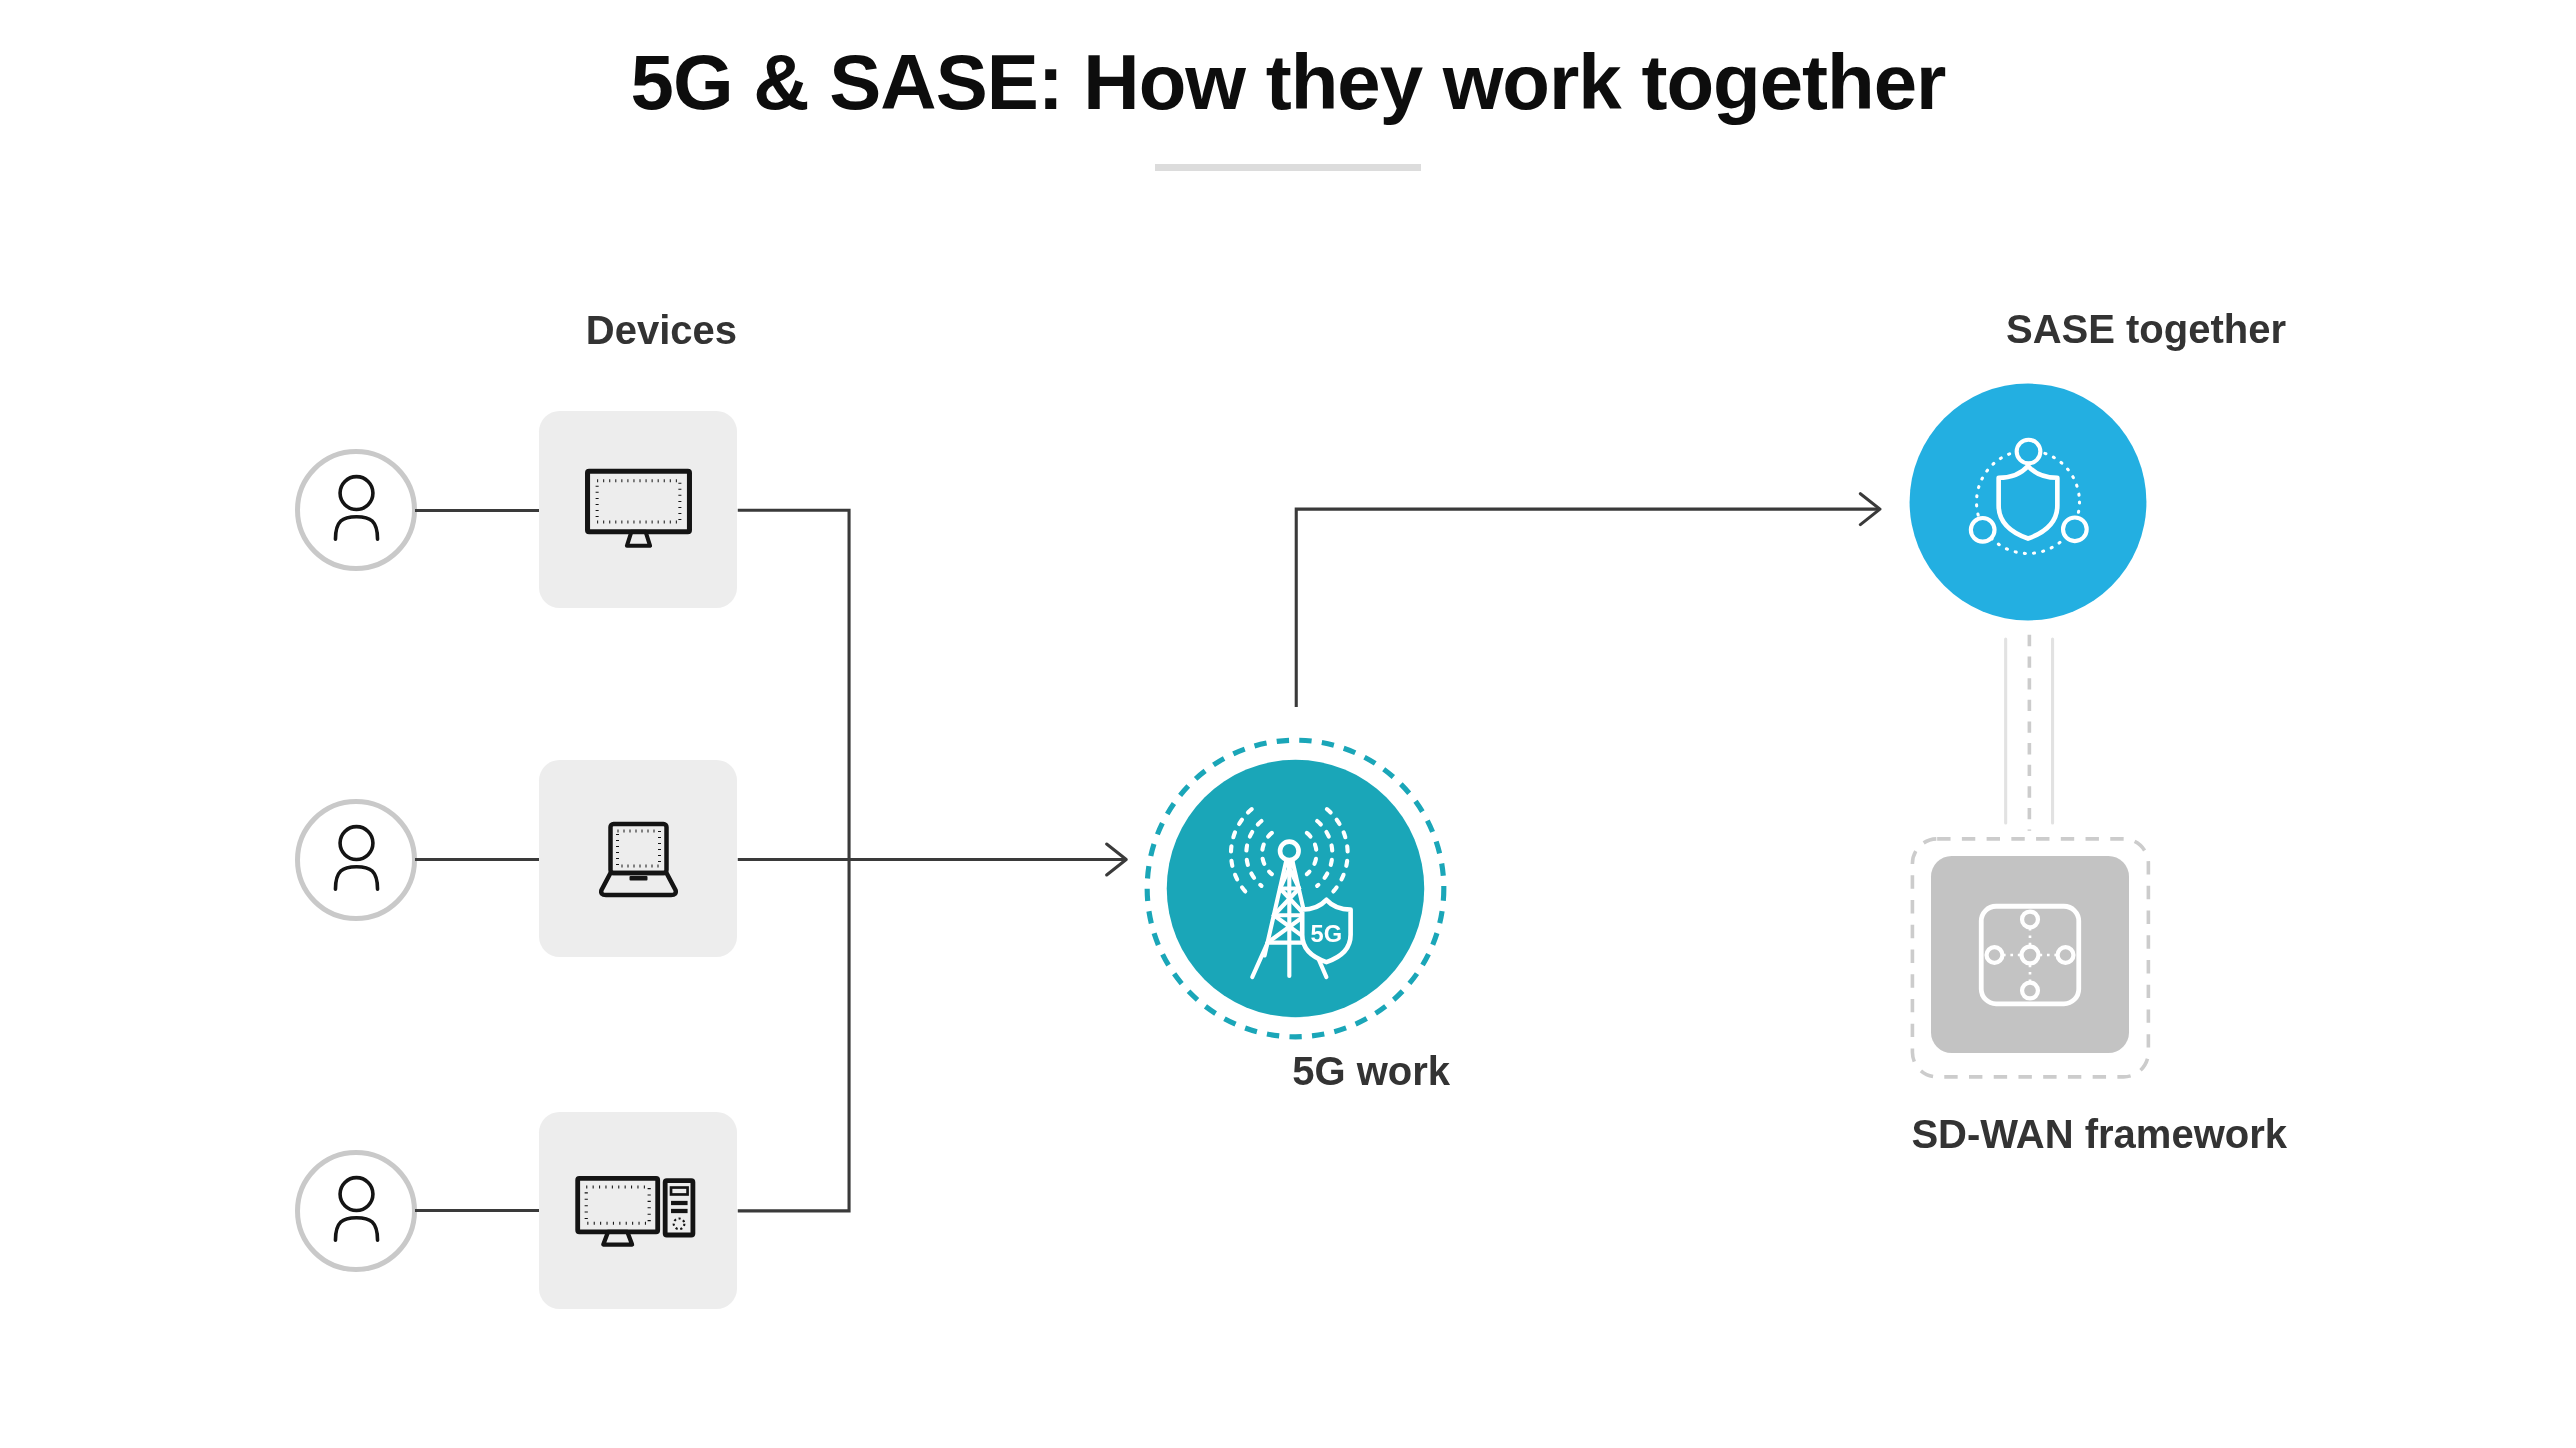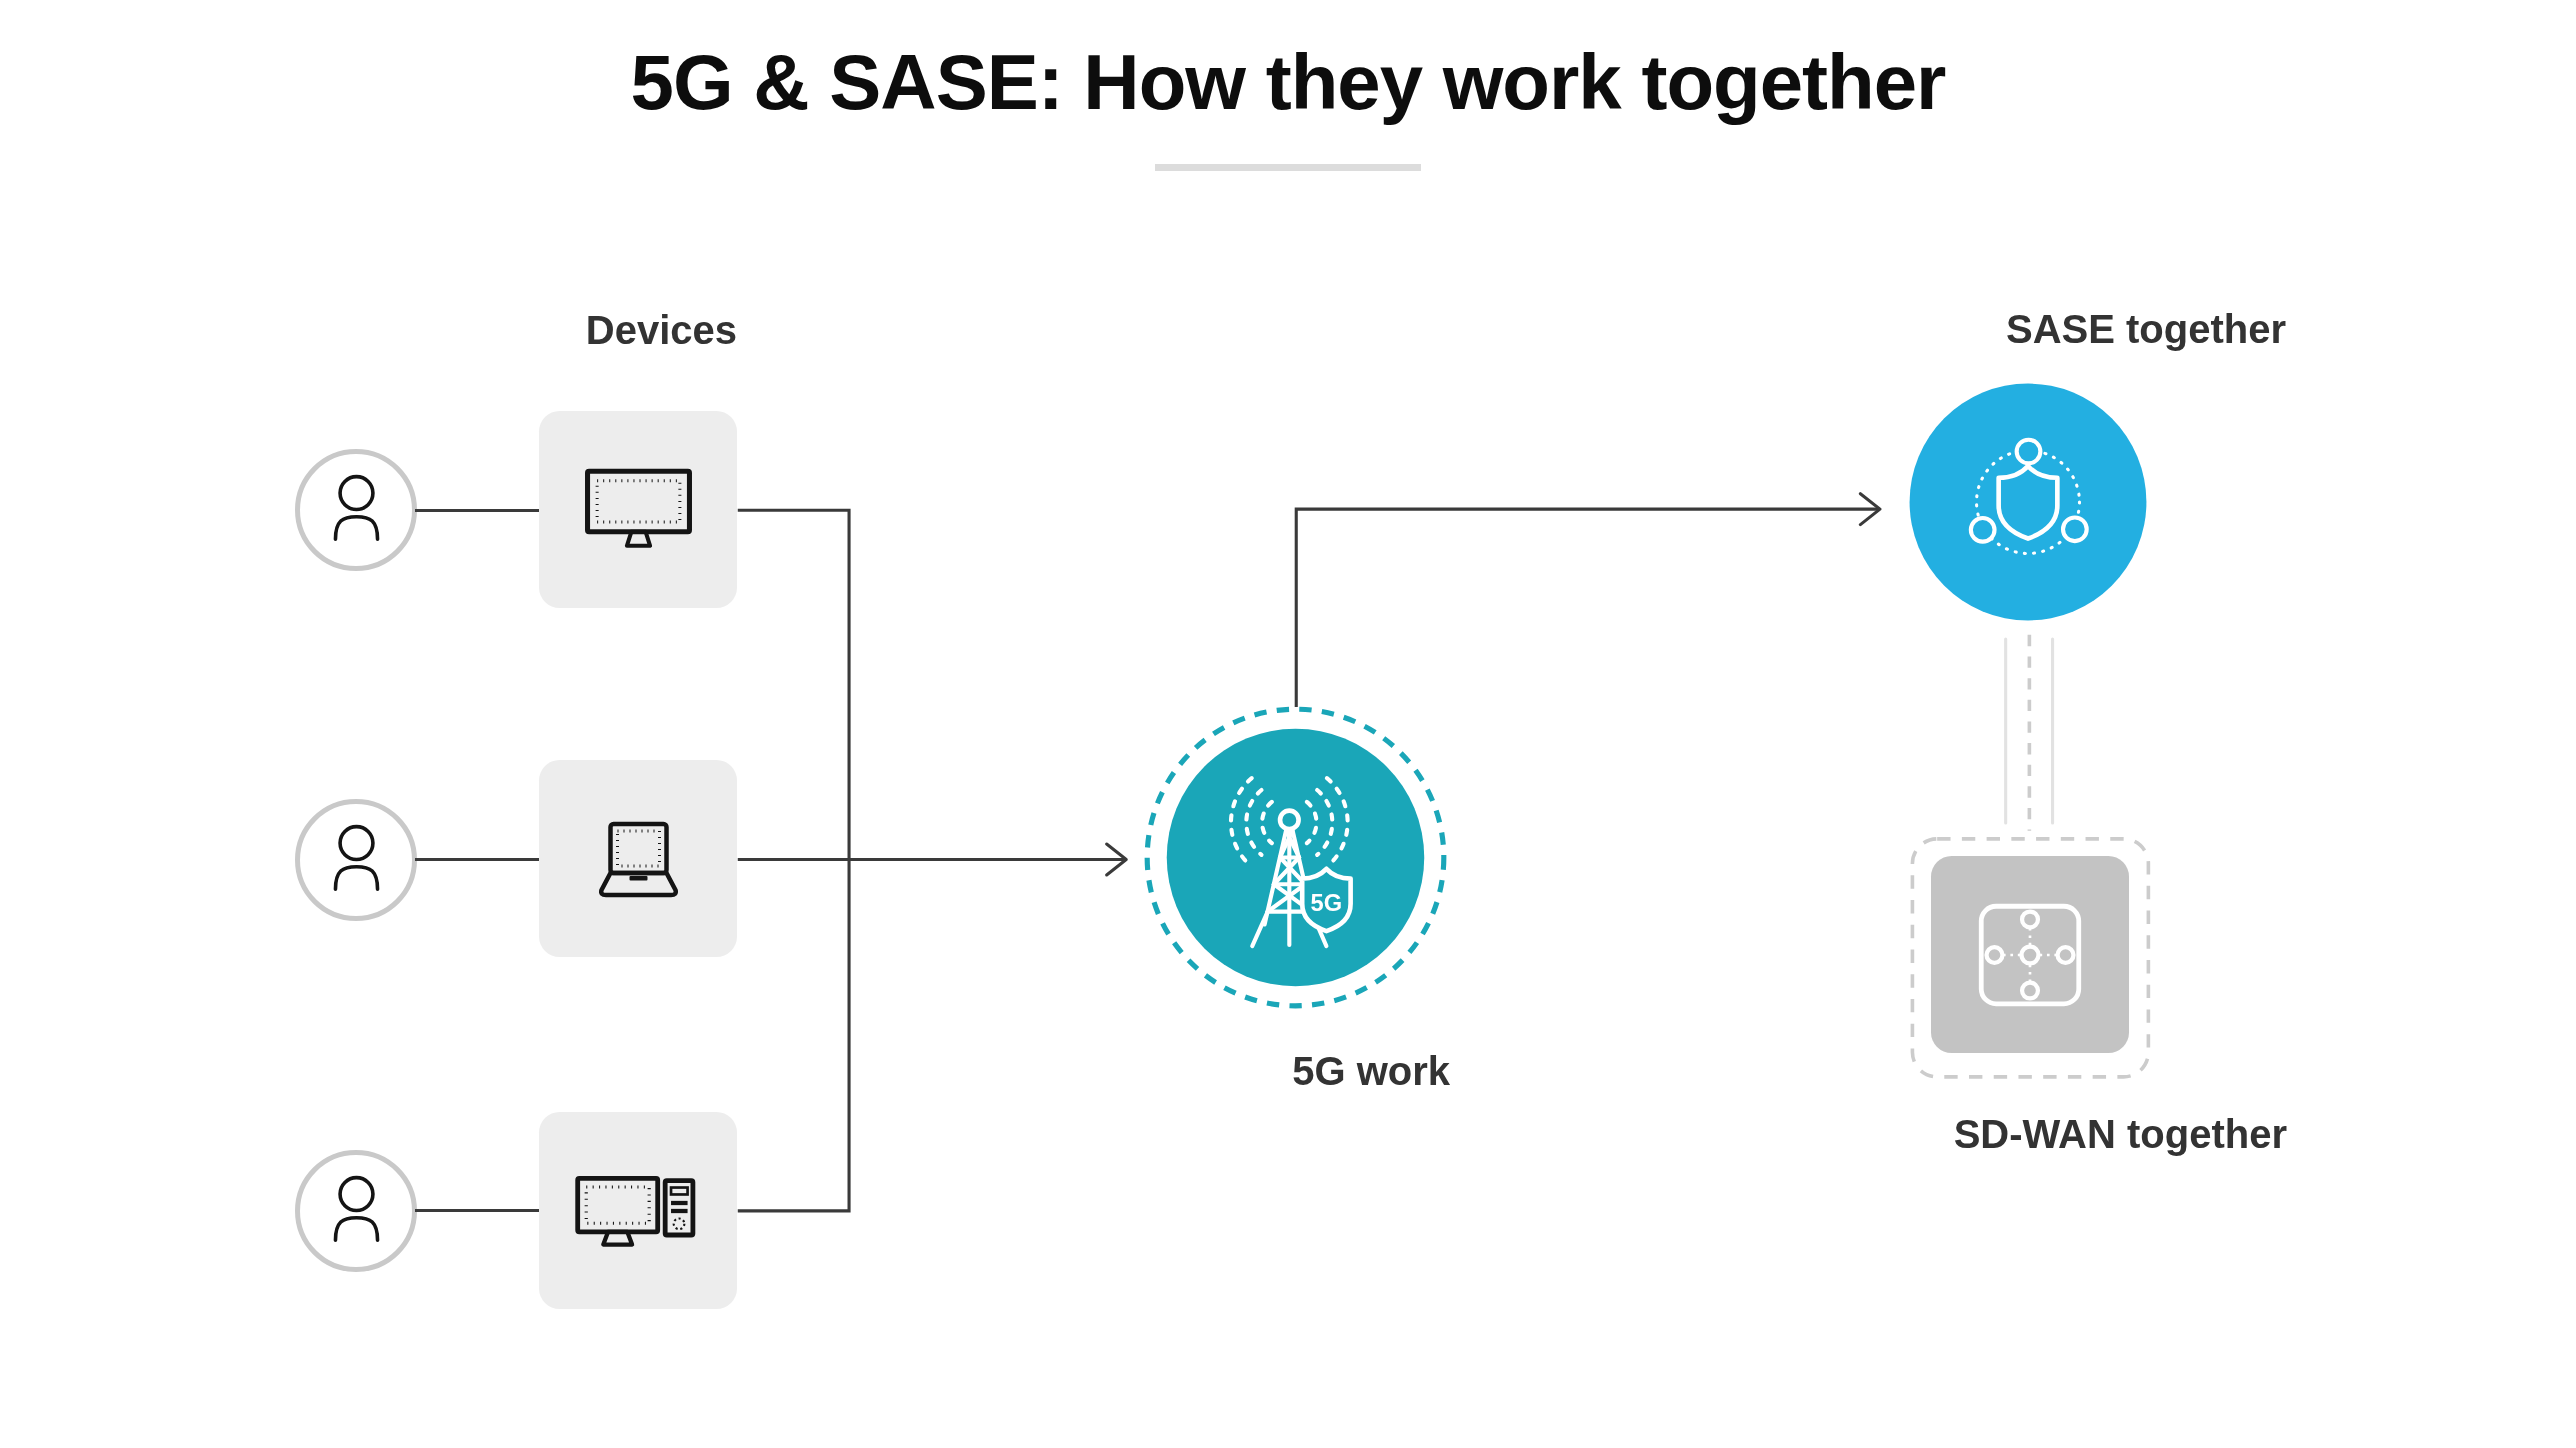--- a/index.html
+++ b/index.html
@@ -92,21 +92,21 @@
       <rect x="22" y="30" width="118" height="68" fill="none" stroke="#141414" stroke-width="6" stroke-dasharray="2 10"></rect>
       <path d="M63 114 L99 114 L108 138 L54 138 Z" fill="none" stroke="#141414" stroke-width="8" stroke-linejoin="round"></path>
       <rect x="170" y="18" width="52" height="102" rx="3" fill="none" stroke="#141414" stroke-width="9"></rect>
       <rect x="181" y="31" width="31" height="13" fill="none" stroke="#141414" stroke-width="5"></rect>
       <rect x="181" y="56" width="31" height="8" fill="#141414"></rect>
       <rect x="181" y="71" width="31" height="8" fill="#141414"></rect>
       <circle cx="196" cy="99" r="10" fill="none" stroke="#141414" stroke-width="4" stroke-dasharray="4 5"></circle>
     </svg>
   </div>
 
-  <div class="abs" style="left:1141px;top:703px;">
+  <div class="abs" style="left:1141px;top:734px;">
     <svg width="309" height="309" viewBox="0 0 600 600">
       <circle cx="300" cy="300" r="288" fill="none" stroke="var(--tower-teal,#1aa6b8)" stroke-width="10" stroke-dasharray="24 20"></circle>
       <circle cx="300" cy="300" r="250" fill="var(--tower-teal,#1aa6b8)"></circle>
 
       <g stroke="#ffffff" stroke-width="8" fill="none" stroke-linecap="round">
         <path d="M254 192 A52 52 0 0 0 254 272" stroke-dasharray="10 18"></path>
         <path d="M234 169 A82 82 0 0 0 234 295" stroke-dasharray="10 18"></path>
         <path d="M215 146 A112 112 0 0 0 215 318" stroke-dasharray="10 18"></path>
         <path d="M322 192 A52 52 0 0 1 322 272" stroke-dasharray="10 18"></path>
         <path d="M342 169 A82 82 0 0 1 342 295" stroke-dasharray="10 18"></path>
@@ -157,21 +157,21 @@
         <path d="M82 100 L48 100"></path>
         <path d="M118 100 L152 100"></path>
       </g>
       <circle cx="100" cy="100" r="16" fill="none" stroke="#ffffff" stroke-width="8"></circle>
       <circle cx="100" cy="33" r="15" fill="none" stroke="#ffffff" stroke-width="8"></circle>
       <circle cx="33" cy="100" r="15" fill="none" stroke="#ffffff" stroke-width="8"></circle>
       <circle cx="167" cy="100" r="15" fill="none" stroke="#ffffff" stroke-width="8"></circle>
       <circle cx="100" cy="167" r="15" fill="none" stroke="#ffffff" stroke-width="8"></circle>
     </svg>
   </div>
-  <div class="abs section-label sdwan-label">SD-WAN together</div>
+  <div class="abs section-label sdwan-label">SD-WAN framework</div>
 
   <svg class="abs overlay" viewBox="0 0 5000 2812">
 
     <path d="M1432 990 H1648 V2350 H1432" fill="none" stroke="var(--line-dark,#3a3a3a)" stroke-width="6"></path>
 
     <path d="M1432 1668 H2185" fill="none" stroke="var(--line-dark,#3a3a3a)" stroke-width="6"></path>
     <polyline points="2148,1638 2186,1668 2148,1698" fill="none" stroke="var(--line-dark,#3a3a3a)" stroke-width="6" stroke-linecap="round" stroke-linejoin="round"></polyline>
 
     <path d="M2516 1372 V988 H3648" fill="none" stroke="var(--line-dark,#3a3a3a)" stroke-width="6"></path>
     <polyline points="3611,958 3649,988 3611,1018" fill="none" stroke="var(--line-dark,#3a3a3a)" stroke-width="6" stroke-linecap="round" stroke-linejoin="round"></polyline>

